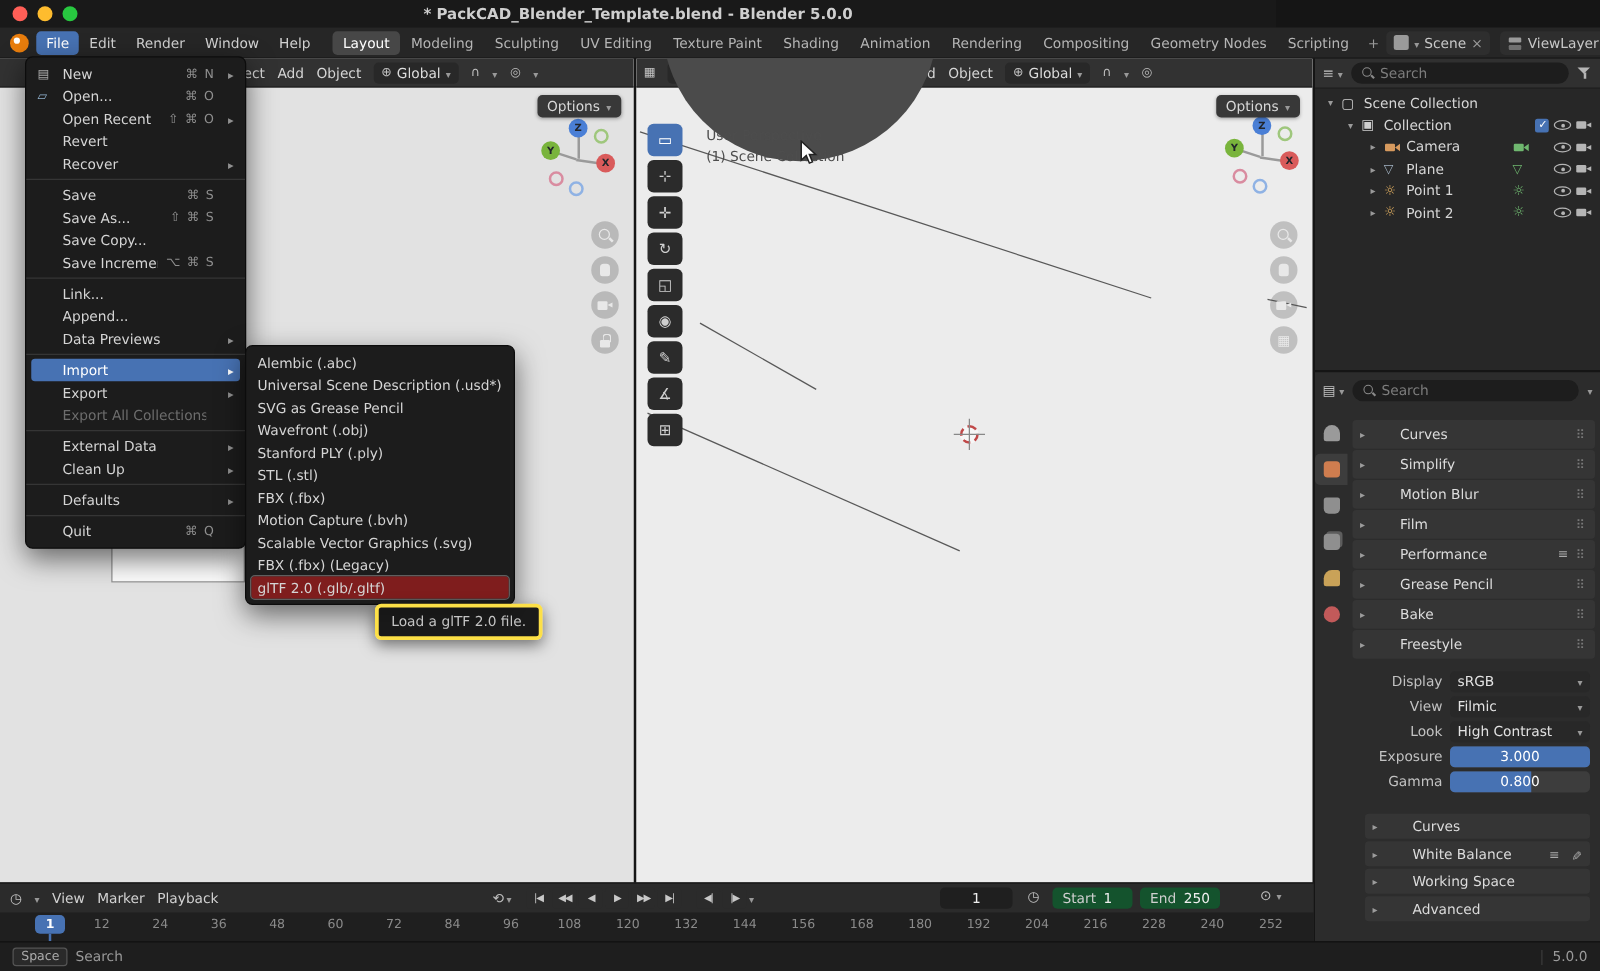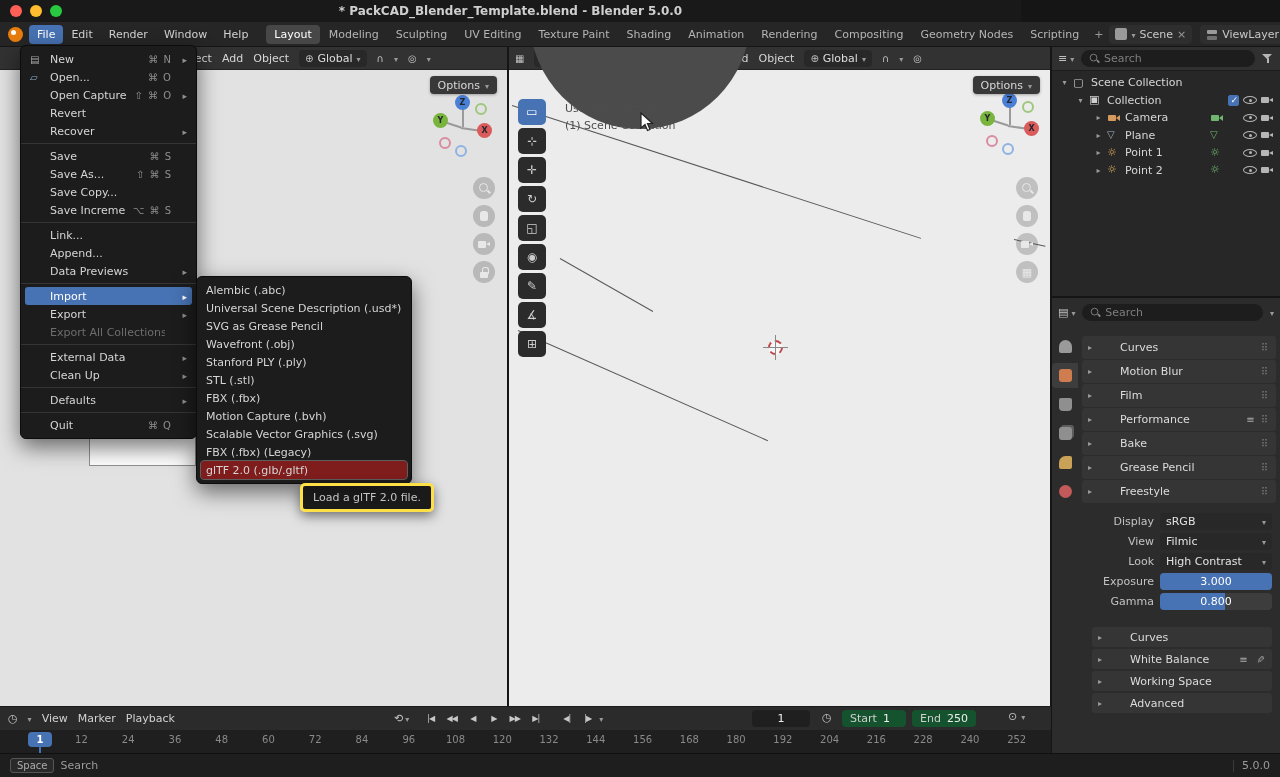--- a/index.html
+++ b/index.html
@@ -574,20 +574,28 @@
 
           <div class="prow">
             <span class="pexp"></span>
             <span class="checkbox hid"></span>
             <span class="plabel">Curves</span>
             <span class="pspacer"></span>
 
             <span class="drag-dots"></span>
           </div>
 
+          <div class="prow">
+            <span class="pexp"></span>
+            <span class="checkbox hid on"></span>
+            <span class="plabel">Simplify</span>
+            <span class="pspacer"></span>
+
+            <span class="drag-dots"></span>
+          </div>
 
           <div class="prow">
             <span class="pexp"></span>
             <span class="checkbox hid on"></span>
             <span class="plabel">Motion Blur</span>
             <span class="pspacer"></span>
 
             <span class="drag-dots"></span>
           </div>
 
@@ -605,30 +613,30 @@
             <span class="checkbox hid"></span>
             <span class="plabel">Performance</span>
             <span class="pspacer"></span>
             <span class="sliders-glyph wbicons on"></span>
             <span class="drag-dots"></span>
           </div>
 
           <div class="prow">
             <span class="pexp"></span>
             <span class="checkbox hid"></span>
-            <span class="plabel">Bake</span>
+            <span class="plabel">Grease Pencil</span>
             <span class="pspacer"></span>
 
             <span class="drag-dots"></span>
           </div>
 
           <div class="prow">
             <span class="pexp"></span>
             <span class="checkbox hid"></span>
-            <span class="plabel">Grease Pencil</span>
+            <span class="plabel">Bake</span>
             <span class="pspacer"></span>
 
             <span class="drag-dots"></span>
           </div>
 
           <div class="prow">
             <span class="pexp"></span>
             <span class="checkbox hid on"></span>
             <span class="plabel">Freestyle</span>
             <span class="pspacer"></span>
@@ -842,21 +850,21 @@
 
       <div class="mi">
         <span class="ic" data-icon="folder-icon"></span>
         <span class="lbl">Open...</span>
         <span class="sc">⌘ O</span>
         <span class="arrow"></span>
       </div>
 
       <div class="mi has-arrow">
         <span class="ic"></span>
-        <span class="lbl">Open Capture</span>
+        <span class="lbl">Open Recent</span>
         <span class="sc">⇧ ⌘ O</span>
         <span class="arrow"></span>
       </div>
 
       <div class="mi">
         <span class="ic"></span>
         <span class="lbl">Revert</span>
         <span class="sc"></span>
         <span class="arrow"></span>
       </div>

